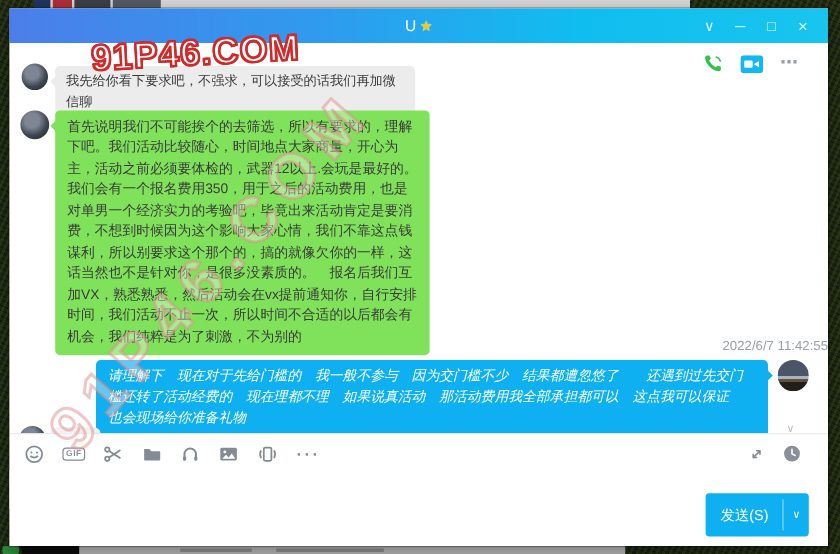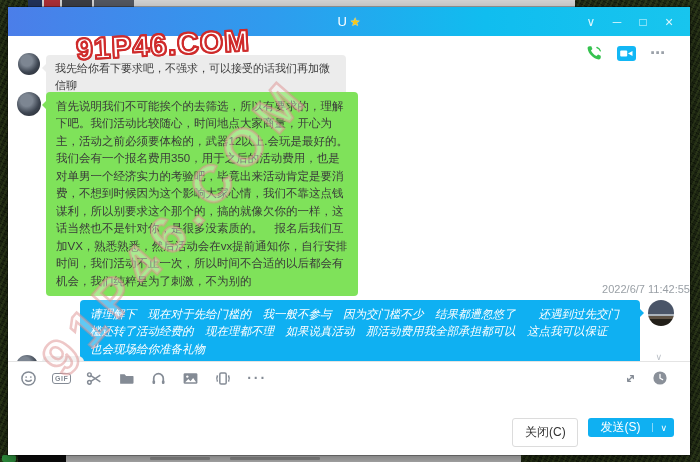--- a/index.html
+++ b/index.html
@@ -64,21 +64,21 @@
   .tb-icon{display:flex;align-items:center;justify-content:center;color:#848b95;}
   .gif-badge{border:1.5px solid #848b95;border-radius:3px;font-size:7px;font-weight:bold;
              padding:1px 2px;color:#848b95;letter-spacing:.5px;}
   .tb-dots{color:#848b95;font-size:14px;font-weight:bold;letter-spacing:2px;line-height:8px;}
   .toolbar-right{position:absolute;right:22px;top:4px;display:flex;align-items:center;gap:14px;height:24px;}
   .input-region{position:absolute;left:0;top:30px;right:0;height:32px;background:#fff;}
   .footer-btns{position:absolute;right:16px;bottom:8px;display:flex;gap:10px;}
   .btn-close{background:#fff;border:1px solid #dcdcdc;border-radius:3px;color:#333;
              font-size:12px;width:64px;height:27px;display:flex;align-items:center;justify-content:center;}
   .btn-send{background:#0fb0f2;border:none;border-radius:3px;color:#fff;font-size:12px;
-            height:19px;display:flex;align-items:stretch;padding:0;overflow:hidden;}
+            height:36px;display:flex;align-items:stretch;padding:0;overflow:hidden;}
   .btn-send .send-main{display:flex;align-items:center;padding:0 12px;}
   .btn-send .send-sep{width:1px;background:rgba(255,255,255,.5);margin:5px 0;}
   .btn-send .send-caret{display:flex;align-items:center;padding:0 7px;font-size:9px;}
 
   
   .wm-top{left:76px;top:28px;font-size:30px;font-weight:bold;letter-spacing:1px;
           color:#fff; -webkit-text-stroke:2px #cf2b2b;
           text-shadow:1px 1px 0 #cf2b2b,-1px -1px 0 #cf2b2b,1px -1px 0 #cf2b2b,-1px 1px 0 #cf2b2b;
           transform:rotate(-3deg);z-index:60;pointer-events:none;}
   .wm-diag{left:52px;top:338px;font-size:52px;font-weight:bold;letter-spacing:10px;
@@ -207,21 +207,20 @@
         <svg width="16" height="16" viewBox="0 0 16 16">
           <circle cx="8" cy="8" r="6.6" fill="#8a9099"></circle>
           <path d="M8 4.5 V8.2 L10.6 9.6" fill="none" stroke="#fff" stroke-width="1.3" stroke-linecap="round"></path>
         </svg>
       </span>
     </div>
 
     <div class="input-region"></div>
 
     <div class="footer-btns">
-      <div class="btn-close">关闭(C)</div>
       <div class="btn-send">
         <span class="send-main">发送(S)</span>
         <span class="send-sep"></span>
         <span class="send-caret">∨</span>
       </div>
     </div>
   </div>
 </div>
 
 <div class="abs wm-top">91P46.COM</div>

